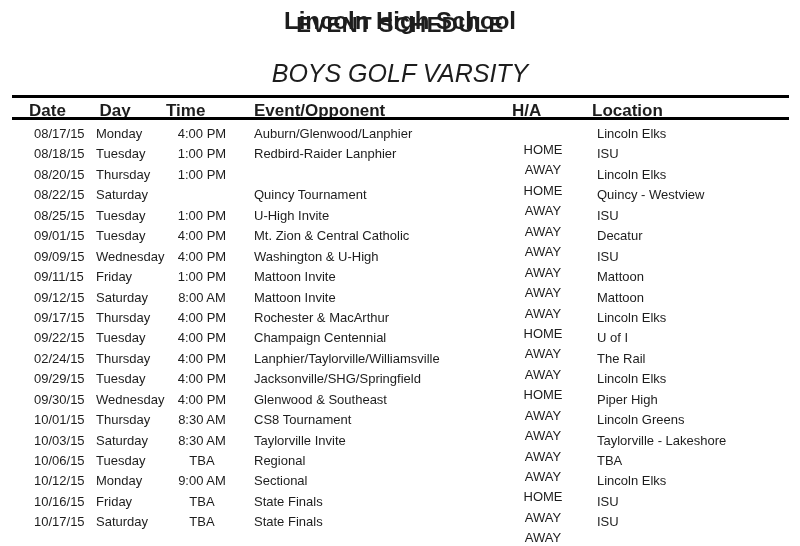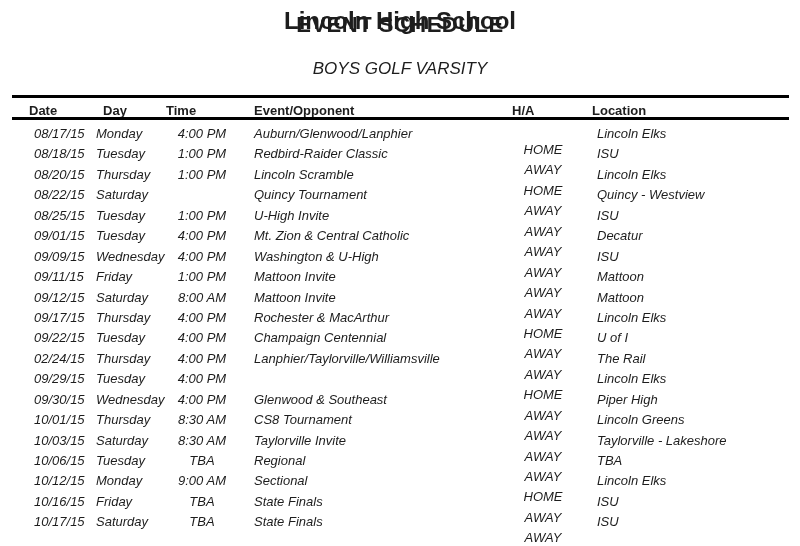--- a/index.html
+++ b/index.html
@@ -19,21 +19,21 @@
   
   .school, .title, .subtitle {
     position: absolute;
     left: 0;
     width: 800px;
     text-align: center;
     white-space: nowrap;
   }
   .school   { top: 7px;  font-size: 24px; font-weight: bold; }
   .title    { top: 12px; font-size: 22px; font-weight: bold; letter-spacing: .5px; }
-  .subtitle { top: 59px; font-size: 17px; font-style: italic; }
+  .subtitle { top: 59px; font-size: 25px; font-style: italic; }
 
   
   .rule {
     position: absolute;
     left: 12px;
     width: 777px;
     height: 3px;
     background: var(--rule, #000000);
   }
   .rule-top { top: 95px; }
@@ -44,21 +44,21 @@
     position: absolute;
     top: 97px;
     left: 0;
     width: 800px;
     height: 20px;
   }
   .thead .h {
     position: absolute;
     top: 4px;
     line-height: 20px;
-    font-size: 13px;
+    font-size: 17px;
     font-weight: bold;
     white-space: nowrap;
   }
   .h-date     { left: 29px; }
   .h-day      { left: 90px;  width: 50px; text-align: center; }
   .h-time     { left: 166px; }
   .h-event    { left: 254px; }
   .h-ha       { left: 512px; width: 56px; }
   .h-location { left: 592px; }
 
@@ -66,21 +66,20 @@
   .tbody {
     position: absolute;
     top: 124px;
     left: 0;
     width: 800px;
   }
   .row {
     position: relative;
     width: 648px;
     height: 20.45px;
-    font-style: italic;
   }
   .row .c {
     position: absolute;
     top: 0;
     line-height: 20.45px;
     font-size: 13px;
     white-space: nowrap;
   }
   .c.date     { left: 34px; }
   .c.day      { left: 96px; }
@@ -119,29 +118,28 @@
     <span class="c day">Monday</span>
     <span class="c time">4:00 PM</span>
     <span class="c event">Auburn/Glenwood/Lanphier</span>
     <span class="c ha">HOME</span>
     <span class="c location">Lincoln Elks</span>
   </div>
       <div class="row">
     <span class="c date">08/18/15</span>
     <span class="c day">Tuesday</span>
     <span class="c time">1:00 PM</span>
-    <span class="c event">Redbird-Raider Classic</span>
+    <span class="c event">Redbird-Raider Lanphier</span>
     <span class="c ha">AWAY</span>
     <span class="c location">ISU</span>
   </div>
       <div class="row">
     <span class="c date">08/20/15</span>
     <span class="c day">Thursday</span>
     <span class="c time">1:00 PM</span>
-    <span class="c event">Lincoln Scramble</span>
     <span class="c ha">HOME</span>
     <span class="c location">Lincoln Elks</span>
   </div>
       <div class="row">
     <span class="c date">08/22/15</span>
     <span class="c day">Saturday</span>
     <span class="c event">Quincy Tournament</span>
     <span class="c ha">AWAY</span>
     <span class="c location">Quincy - Westview</span>
   </div>
@@ -206,20 +204,21 @@
     <span class="c day">Thursday</span>
     <span class="c time">4:00 PM</span>
     <span class="c event">Lanphier/Taylorville/Williamsville</span>
     <span class="c ha">AWAY</span>
     <span class="c location">The Rail</span>
   </div>
       <div class="row">
     <span class="c date">09/29/15</span>
     <span class="c day">Tuesday</span>
     <span class="c time">4:00 PM</span>
+    <span class="c event">Jacksonville/SHG/Springfield</span>
     <span class="c ha">HOME</span>
     <span class="c location">Lincoln Elks</span>
   </div>
       <div class="row">
     <span class="c date">09/30/15</span>
     <span class="c day">Wednesday</span>
     <span class="c time">4:00 PM</span>
     <span class="c event">Glenwood &amp; Southeast</span>
     <span class="c ha">AWAY</span>
     <span class="c location">Piper High</span>

